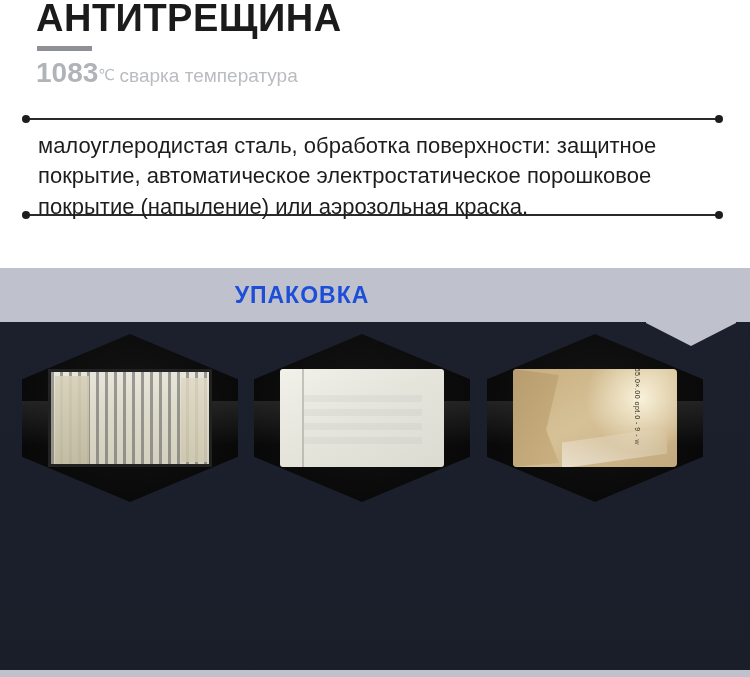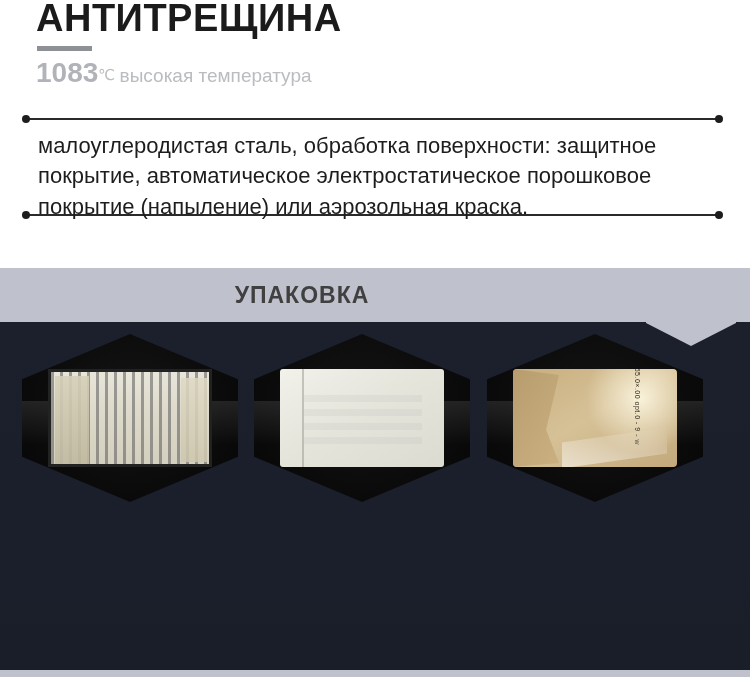--- a/index.html
+++ b/index.html
@@ -56,21 +56,21 @@
   }
 
   
   .banner{
     position:absolute;left:0;top:268px;width:750px;height:54px;
     background:#bfc2cd;
   }
   .banner-title{
     position:absolute;left:0;top:0;width:604px;height:54px;
     display:flex;align-items:center;justify-content:center;
-    font-size:23px;font-weight:bold;color:#404040;letter-spacing:1px;
+    font-size:23px;font-weight:bold;color:#1d4ed8;letter-spacing:1px;
   }
 
   
   .dark{
     position:absolute;left:0;top:322px;width:750px;height:348px;
     background:linear-gradient(180deg,#1b202c 0%,#1a1f2b 55%,#191e29 100%);
     overflow:hidden;
   }
   .notch-v{
     position:absolute;right:14px;top:0;width:90px;height:24px;
@@ -168,21 +168,21 @@
 <div class="page">
 
   <div class="header">
 
     <div class="title">АНТИТРЕЩИНА</div>
 
     <div class="rule"></div>
 
     <div class="subline">
       <span class="sub-temp">1083</span><span class="sub-unit">℃</span>
-      <span class="sub-rest">высокая температура</span>
+      <span class="sub-rest">сварка температура</span>
     </div>
 
     <div class="descbox">
       <div class="bar top"></div>
       <div class="bar bot"></div>
       <div class="dot tl"></div>
       <div class="dot tr"></div>
       <div class="dot bl"></div>
       <div class="dot br"></div>
       <div class="desctext">малоуглеродистая сталь, обработка поверхности: защитное покрытие, автоматическое электростатическое порошковое покрытие (напыление) или аэрозольная краска.</div>

